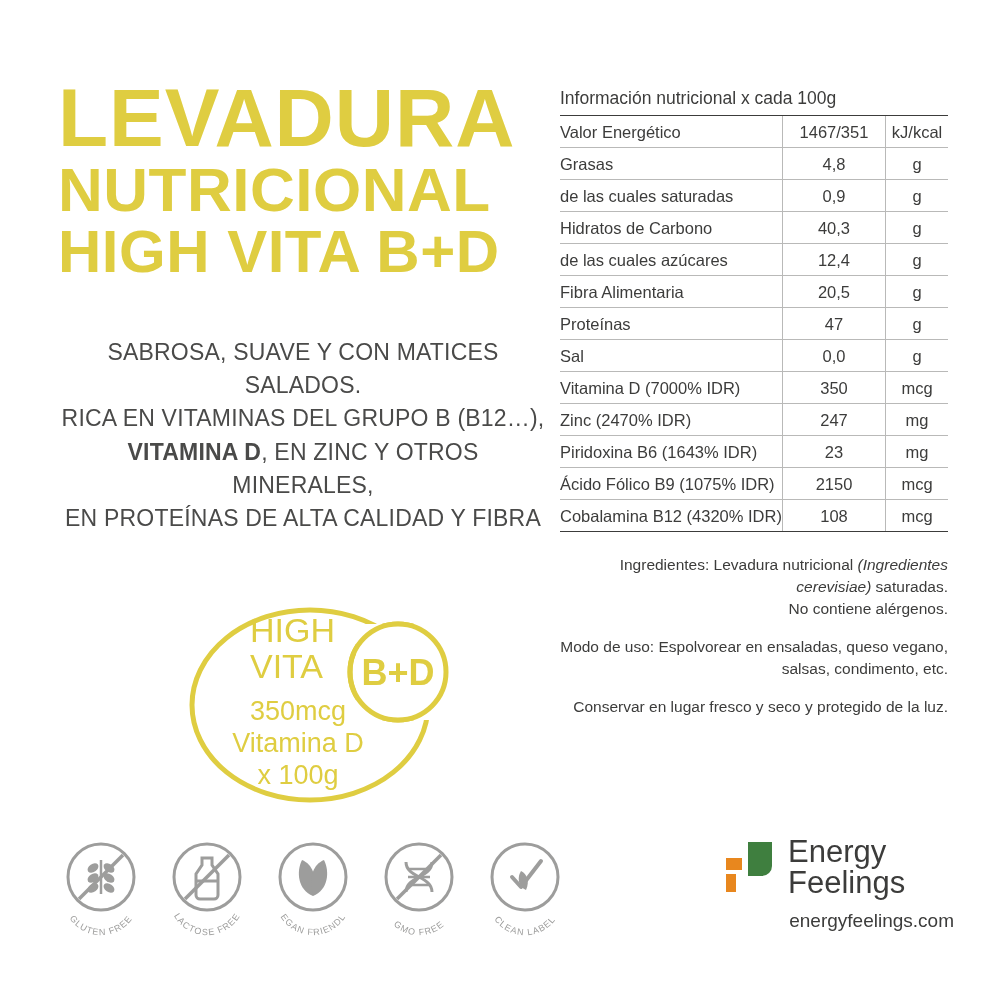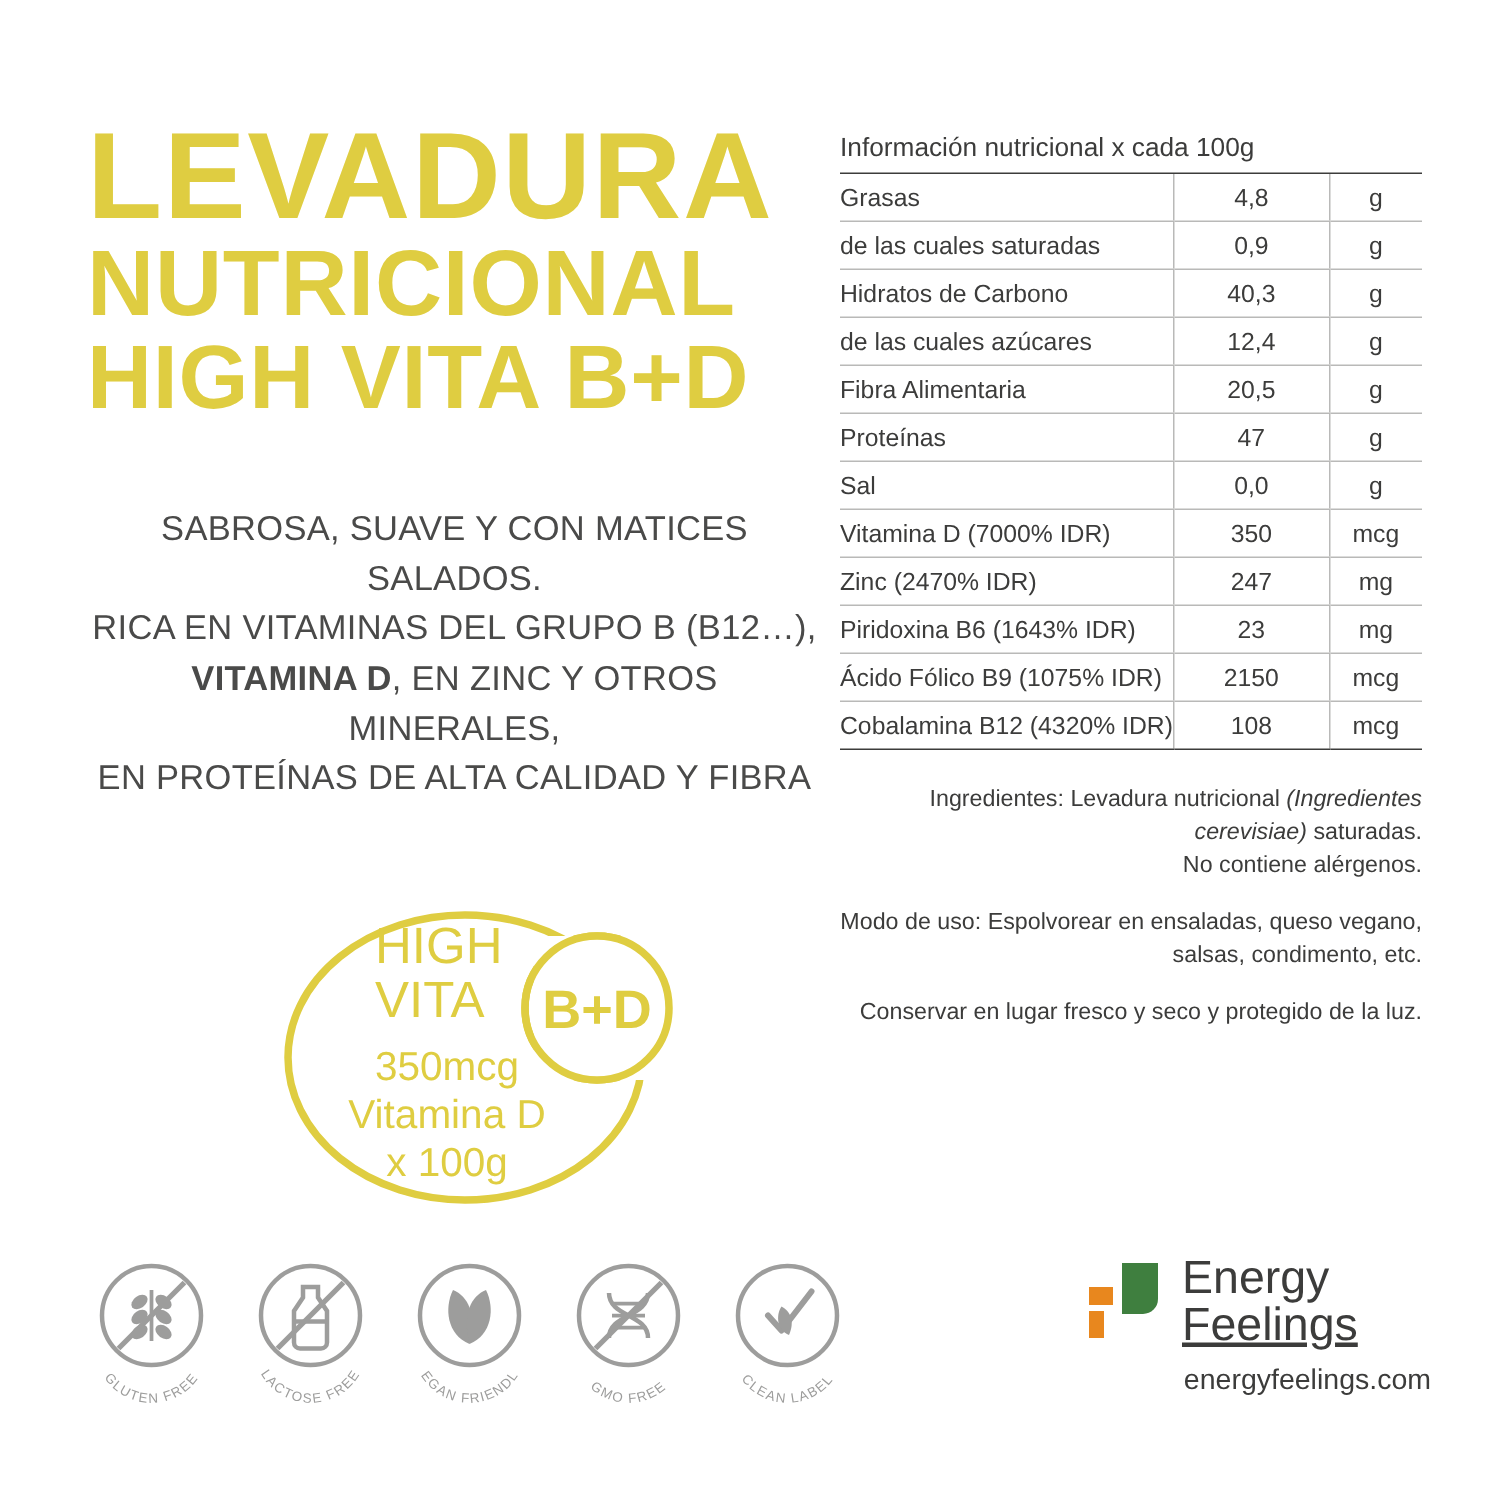--- a/index.html
+++ b/index.html
@@ -136,21 +136,21 @@
     display: flex;
     align-items: center;
     gap: 12px;
   }
   .logo-text {
     font-size: 31px;
     line-height: 1.0;
     color: #3c3c3b;
     font-weight: normal;
   }
-  .logo-text .l2 { display: block; text-decoration: underline; }
+  .logo-text .l2 { display: block; }
   .logo-url {
     margin-top: 12px;
     font-size: 19px;
     color: #3c3c3b;
     text-align: right;
   }
 </style>
 </head>
 <body>
 
@@ -259,20 +259,25 @@
       </svg>
     </div>
   </div>
 
   <div class="right-col">
     <div class="nutri-title">Información nutricional x cada 100g</div>
 
     <table class="nutri">
       <tbody>
         <tr>
+          <td class="c-name">Valor Energético</td>
+          <td class="c-val">1467/351</td>
+          <td class="c-unit">kJ/kcal</td>
+        </tr>
+        <tr>
           <td class="c-name">Grasas</td>
           <td class="c-val">4,8</td>
           <td class="c-unit">g</td>
         </tr>
         <tr>
           <td class="c-name">de las cuales saturadas</td>
           <td class="c-val">0,9</td>
           <td class="c-unit">g</td>
         </tr>
         <tr>

